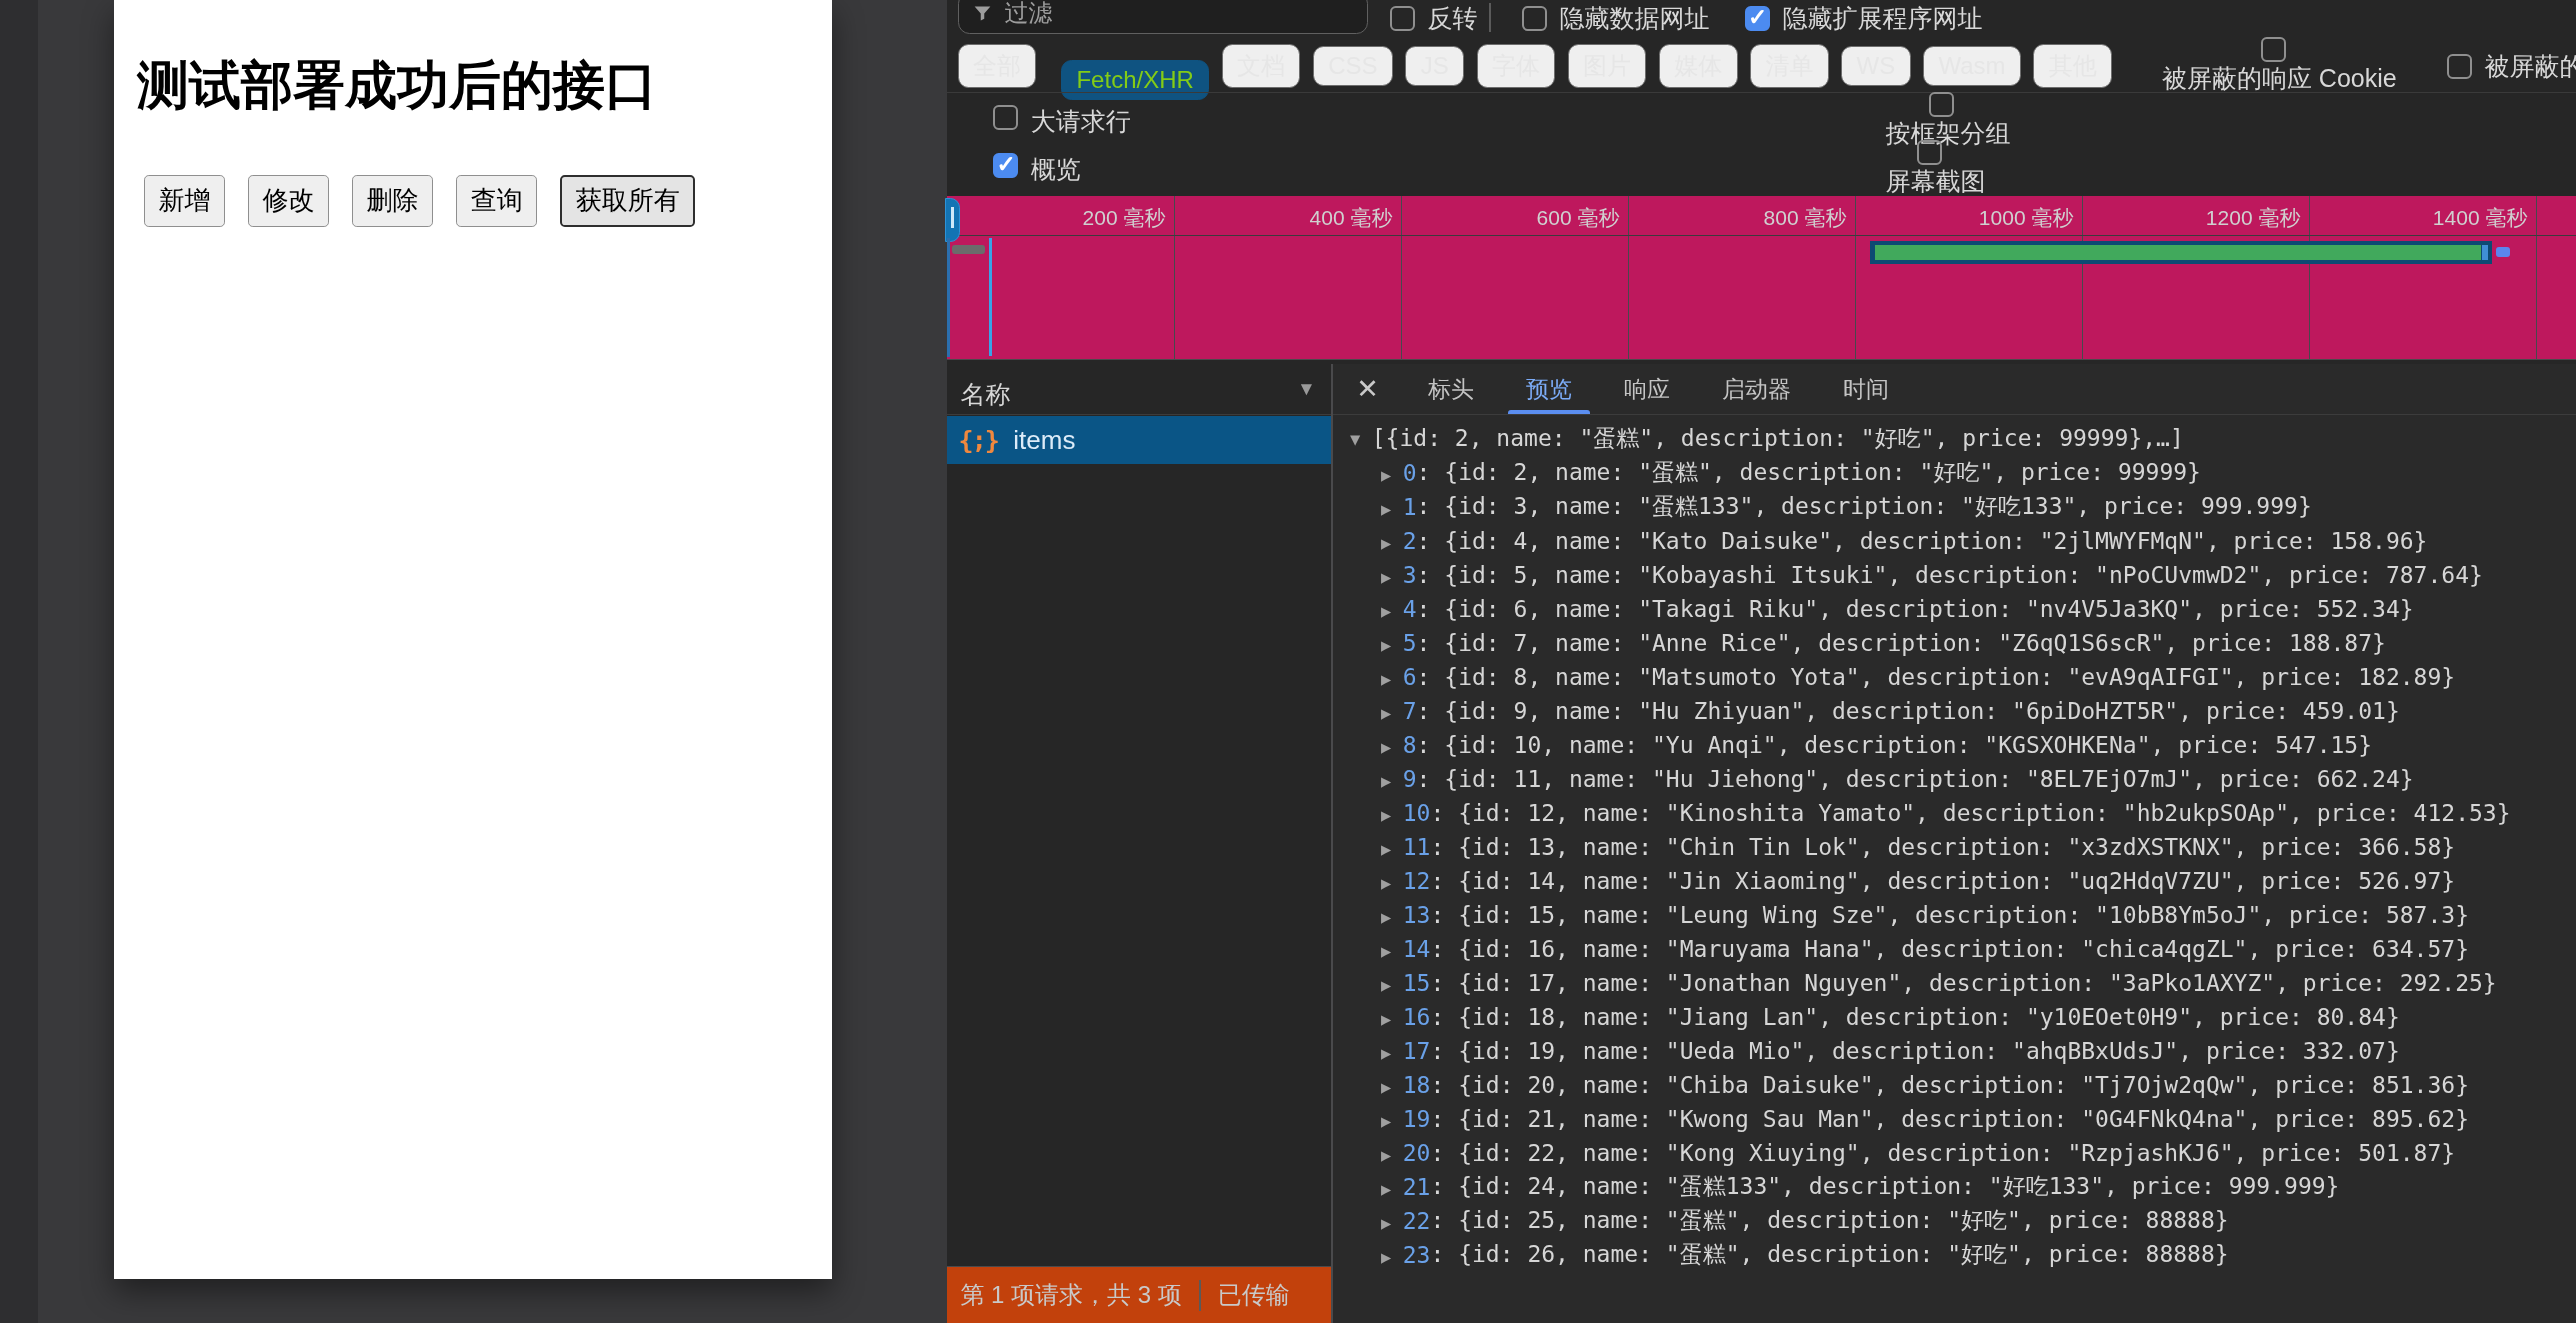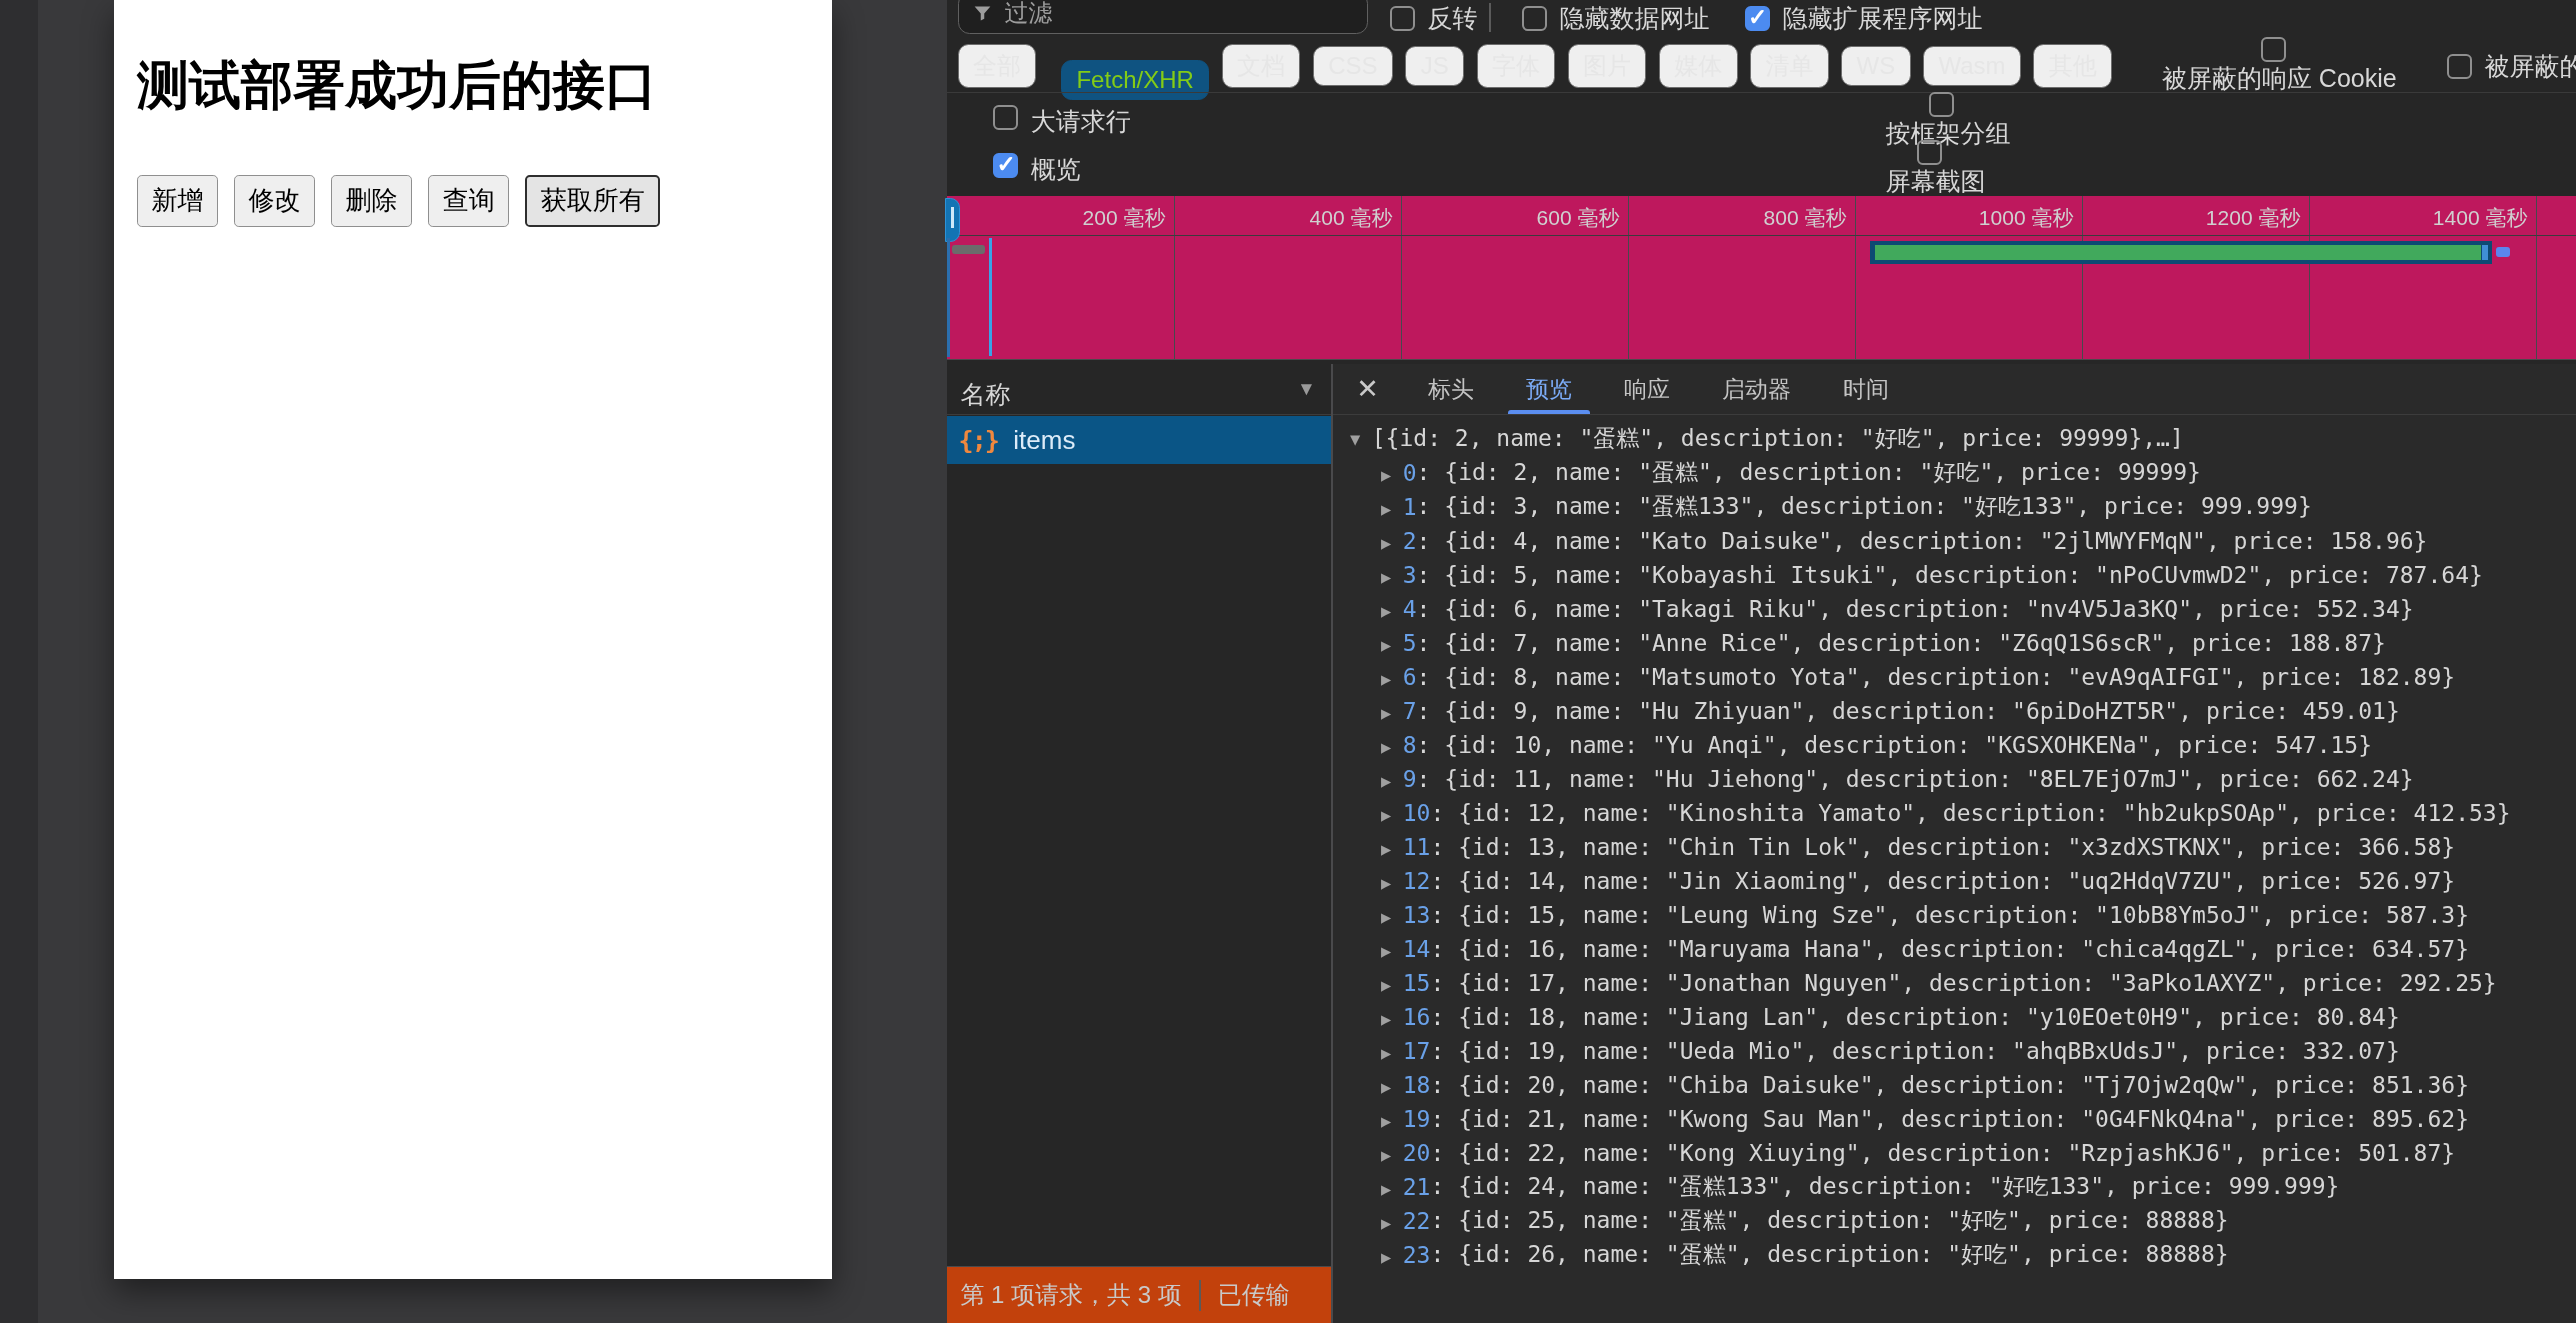--- a/index.html
+++ b/index.html
@@ -8,21 +8,21 @@
   *{box-sizing:border-box;}
   .abs{position:absolute;}
 
   
   .edge-strip{left:0;top:0;width:38px;height:100%;background:#2e2e30;}
   .page{left:114px;top:0;width:718px;height:1279px;background:#ffffff;
         box-shadow:0 13.4px 29px rgba(0,0,0,.45);}
   .page h1{margin:0;padding:56px 9.6px 0 23px;font-size:52px;line-height:1.15;font-weight:700;color:#000;}
   .btnrow{display:flex;gap:16.3px;padding:59px 0 0 23px;}
   .pbtn{font-size:26px;color:#000;background:#efefef;border:1.9px solid #8f8f8f;border-radius:4.8px;
-        padding:6.7px 13.4px;font-family:"Liberation Sans",sans-serif;cursor:pointer;}
+        padding:6.7px 13.4px;font-family:"Liberation Sans",sans-serif;cursor:pointer;margin-left:7px;}
   .btnrow .active{border:2.9px solid #2e2e2e;background:#e4e4e4;}
 
   
   .dt{left:947px;top:0;width:1629px;height:1324px;background:#262626;color:#d8d8d8;font-size:25px;}
   .row{position:absolute;left:0;width:100%;display:flex;align-items:center;}
 
   
   .cb{width:25px;height:25px;border:2.9px solid #8f8f8f;border-radius:5.7px;display:inline-block;flex:0 0 auto;}
   .cb.on{background:#4c8bf0;border-color:#4c8bf0;position:relative;}
   .cb.on::after{content:"✓";position:absolute;left:1px;top:-3.8px;color:#fff;font-size:23px;font-weight:bold;}

